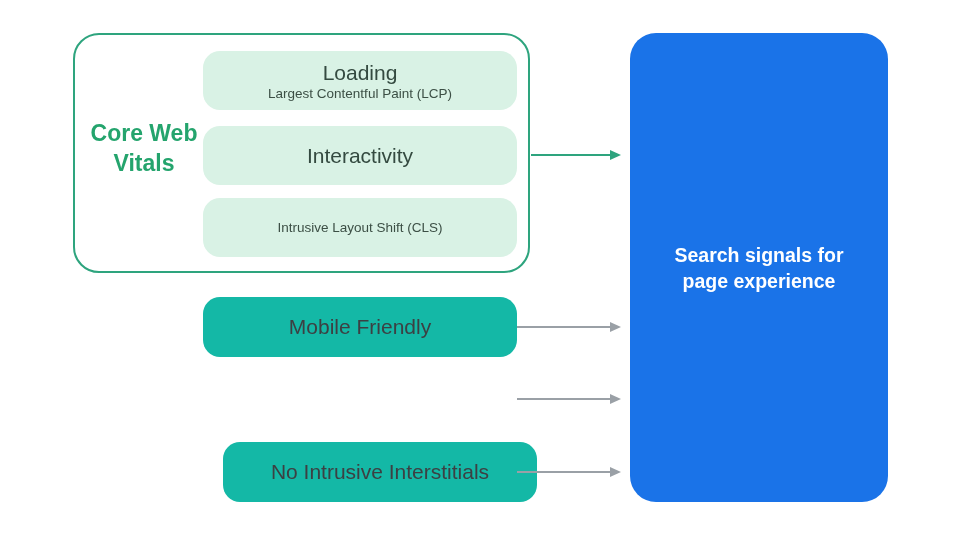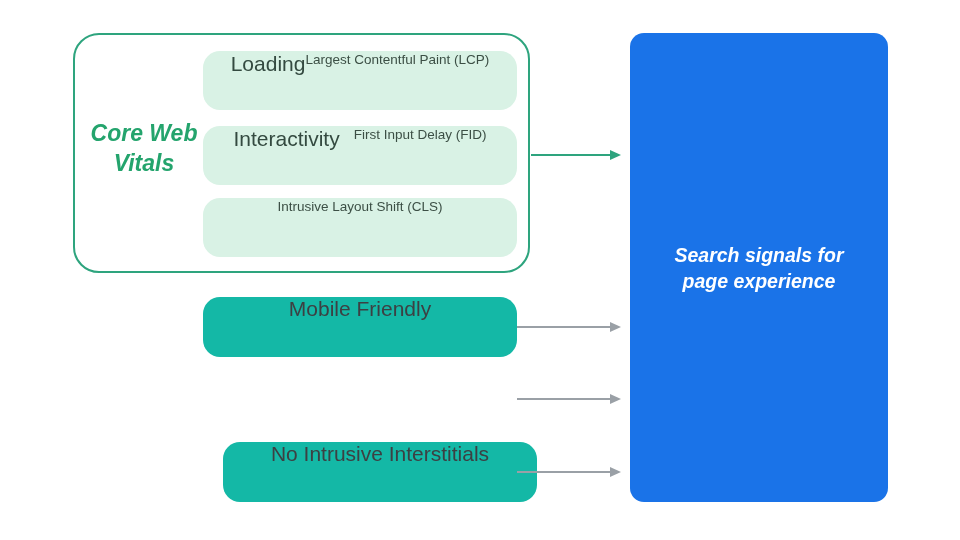--- a/index.html
+++ b/index.html
@@ -8,21 +8,21 @@
     background: #ffffff;
     font-family: "Liberation Sans", sans-serif;
   }
   #canvas {
     position: relative;
     width: 960px;
     height: 540px;
     background: #ffffff;
     overflow: hidden;
   }
-  .abs { position: absolute; font-style: italic; }
+  .abs { position: absolute; }
 
   
   .cwv-outline {
     left: 73px; top: 33px;
     width: 457px; height: 240px;
     border: 2.5px solid #2ea47e;
     border-radius: 26px;
     box-sizing: border-box;
     background: #ffffff;
   }
@@ -36,22 +36,22 @@
     line-height: 30px;
   }
 
   
   .pill {
     position: absolute;
     left: 203px;
     width: 314px;
     border-radius: 17px;
     display: flex;
-    flex-direction: row;
-    align-items: flex-start;
+    flex-direction: column;
+    align-items: center;
     justify-content: center;
     text-align: center;
   }
   .pill.green { background: #d9f2e5; height: 59px; }
   .pill.gray  { background: #14b8a6; height: 60px; }
 
   .pill-title {
     font-size: 21px;
     font-weight: 500;
     color: #344a40;
@@ -97,21 +97,21 @@
   .arrow.gray  { color: #9aa0a6; left: 517px; width: 93px; }
   #arrow-mobile        { top: 326px; }
   #arrow-https         { top: 398px; }
   #arrow-interstitials { top: 471px; }
 
   
   .result-box {
     left: 630px; top: 33px;
     width: 258px; height: 469px;
     background: #1a73e8;
-    border-radius: 14px;
+    border-radius: 26px;
     display: flex;
     align-items: center;
     justify-content: center;
   }
   .result-label {
     width: 172px;
     text-align: center;
     color: #ffffff;
     font-size: 19.5px;
     font-weight: bold;
@@ -127,21 +127,20 @@
 
   <div class="abs cwv-label">Core Web Vitals</div>
 
   <div class="pill green" id="vital-loading">
     <div class="pill-title">Loading</div>
     <div class="pill-sub">Largest Contentful Paint (LCP)</div>
   </div>
 
   <div class="pill green" id="vital-interactivity">
     <div class="pill-title">Interactivity</div>
-    <div class="pill-sub">First Input Delay (FID)</div>
   </div>
 
   <div class="pill green" id="vital-visual">
     <div class="pill-sub">Intrusive Layout Shift (CLS)</div>
   </div>
 
   <div class="arrow green"></div>
 
   <div class="pill gray" id="signal-mobile">
     <div class="signal-label">Mobile Friendly</div>

